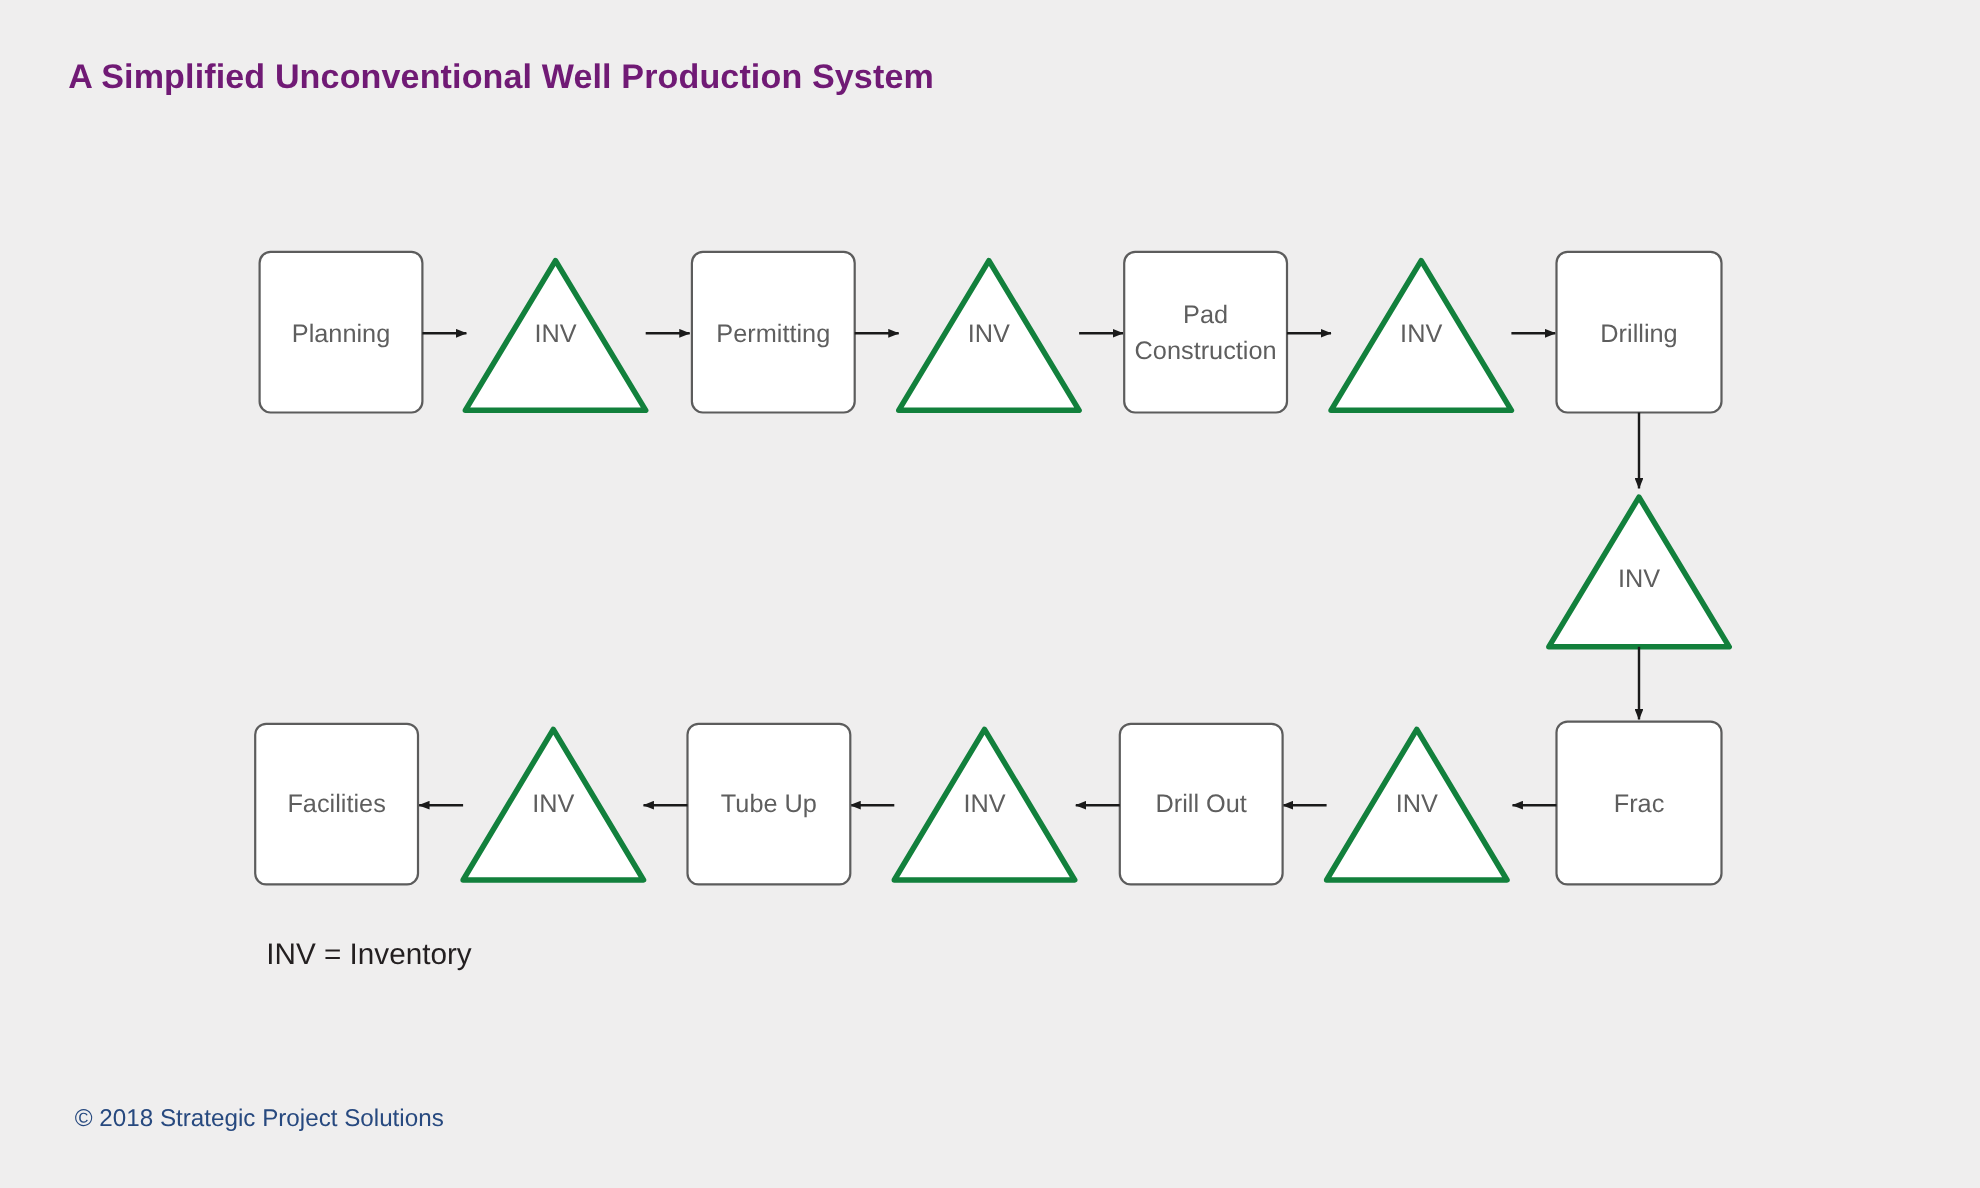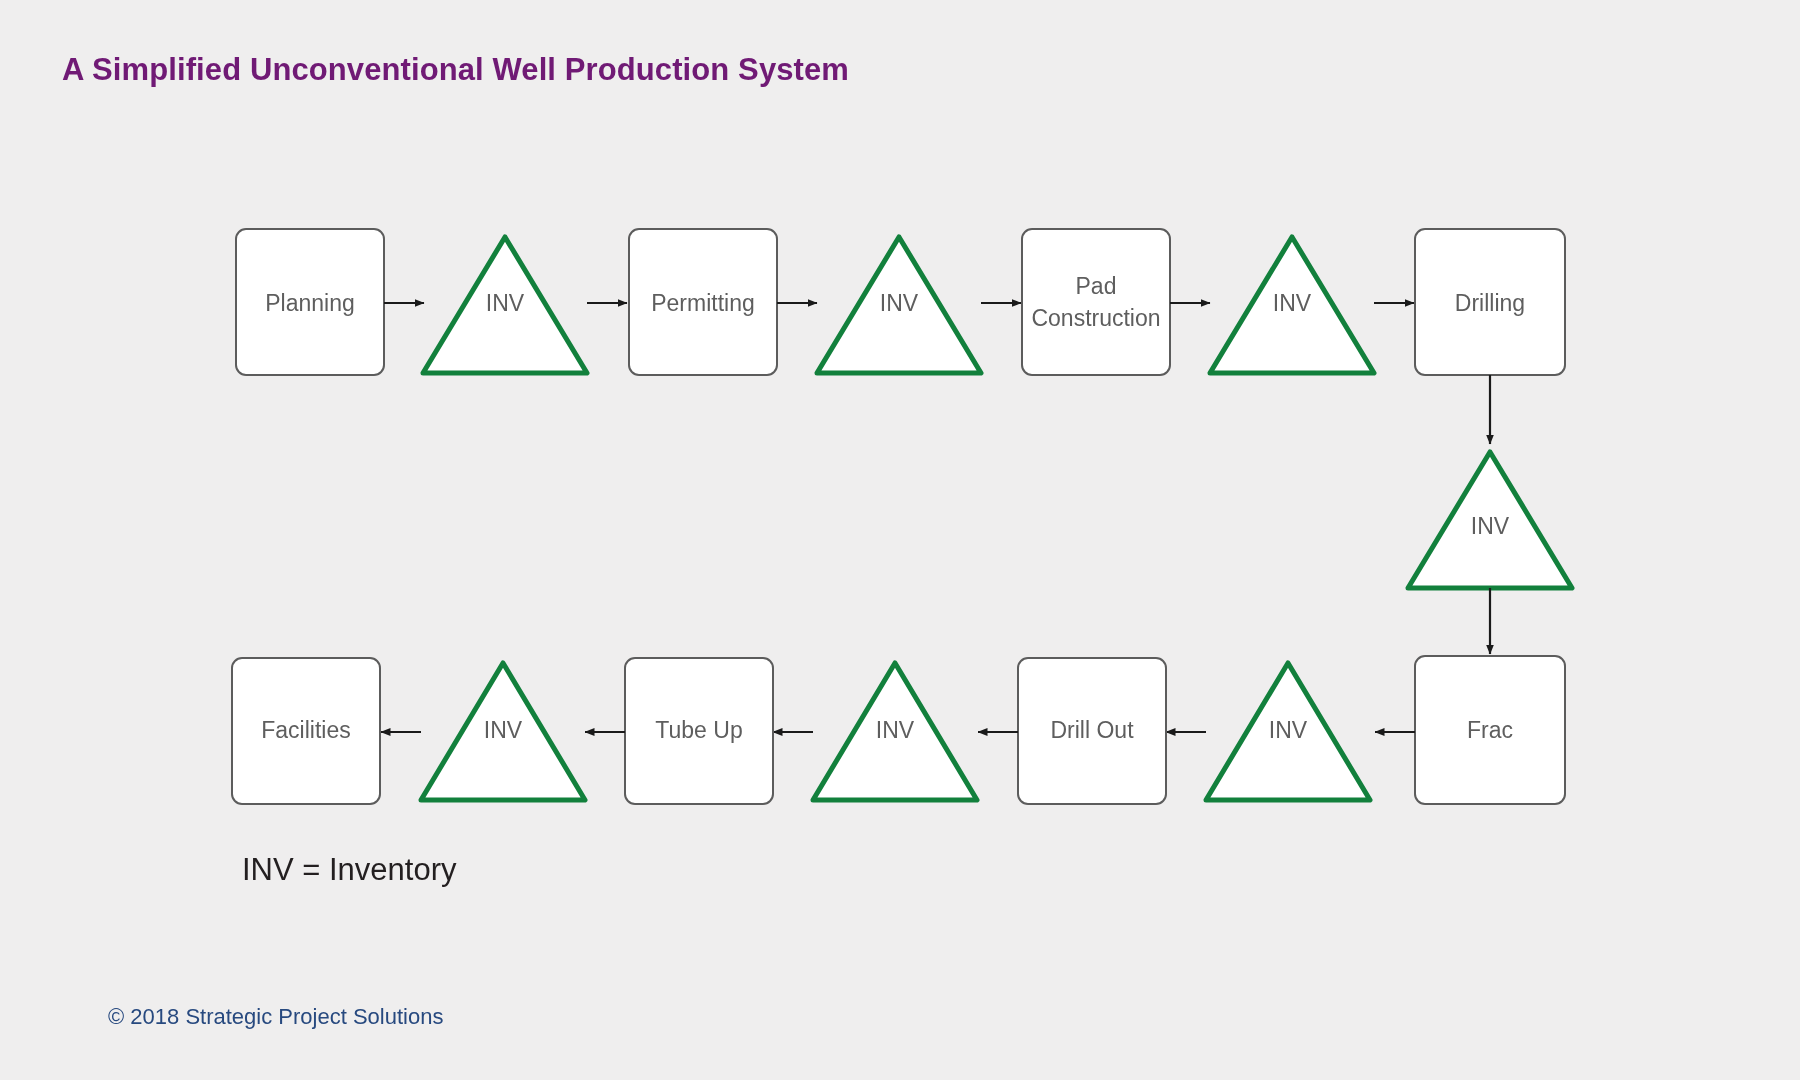--- a/index.html
+++ b/index.html
@@ -30,27 +30,26 @@
     letter-spacing: 0.1px;
     white-space: nowrap;
   }
   .footer-note {
     position: absolute;
     left: 68px;
     top: 1004px;
     font-size: 22px;
     color: #27497f;
     white-space: nowrap;
-    margin-left: 40px;
   }
   .legend-note {
     position: absolute;
     left: 242px;
     top: 852px;
-    font-size: 31px;
+    font-size: 27px;
     color: #231f20;
     white-space: nowrap;
   }
   
   .proc-rect {
     fill: #ffffff;
     stroke: #5c5c5c;
     stroke-width: 2;
   }
   .inv-tri {

